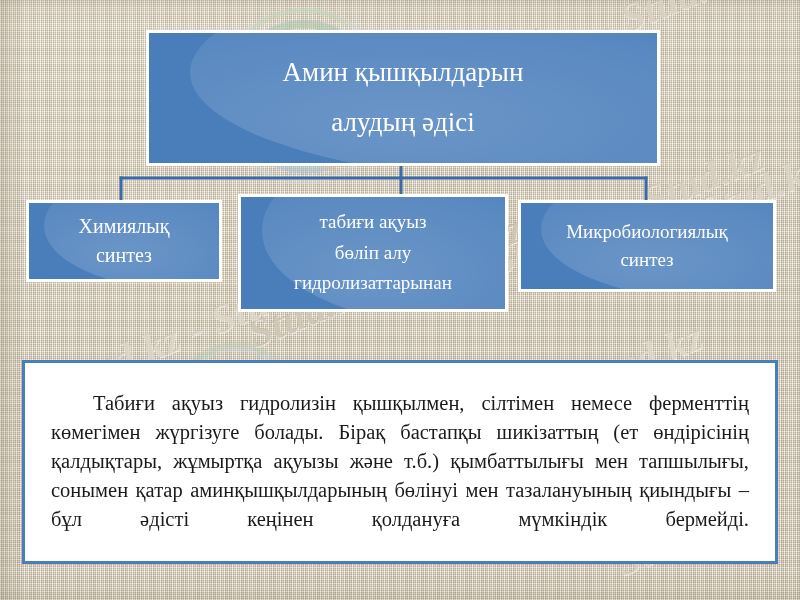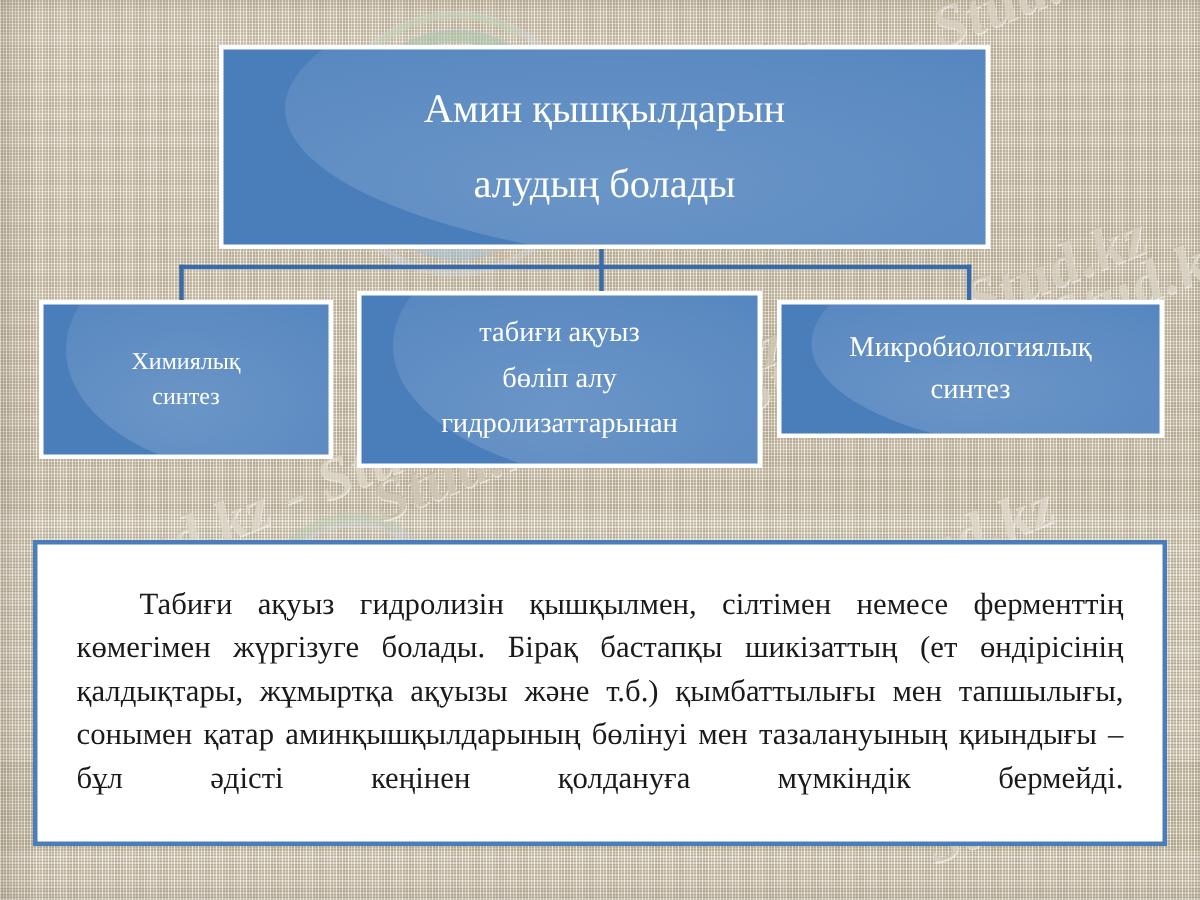--- a/index.html
+++ b/index.html
@@ -132,22 +132,22 @@
     width: 514px;
     height: 136px;
     font-size: 27px;
     line-height: 1.85;
   }
 
   #node-chem {
     left: 26px;
     top: 200px;
     width: 196px;
-    height: 106px;
-    font-size: 16px;
+    height: 82px;
+    font-size: 20px;
     line-height: 1.45;
   }
 
   #node-hydro {
     left: 238px;
     top: 194px;
     width: 270px;
     height: 118px;
     font-size: 19px;
     line-height: 1.62;
@@ -259,21 +259,21 @@
 
       <path d="M401 178 L401 194"></path>
 
       <path d="M646 178 L646 200"></path>
     </g>
   </svg>
 
   <div class="node" id="node-title">
     <div class="node-inner-glow"></div>
     <div class="node-text">Амин қышқылдарын</div>
-    <div class="node-text">алудың болады</div>
+    <div class="node-text">алудың әдісі</div>
   </div>
 
   <div class="node" id="node-chem">
     <div class="node-inner-glow"></div>
     <div class="node-text">Химиялық</div>
     <div class="node-text">синтез</div>
   </div>
 
   <div class="node" id="node-hydro">
     <div class="node-inner-glow"></div>

